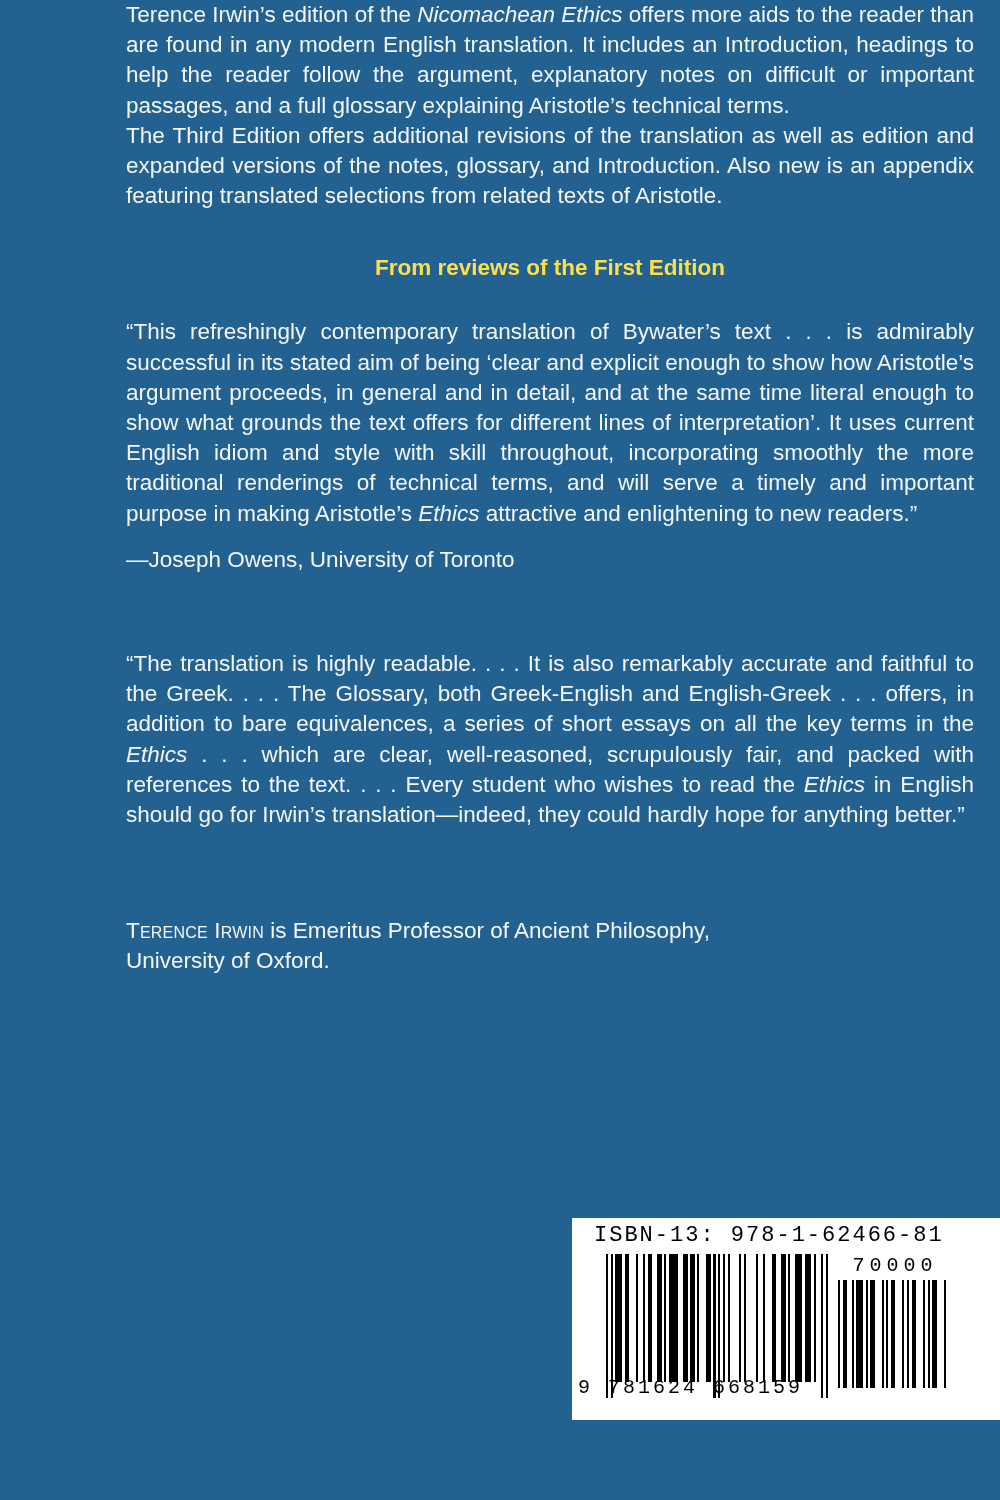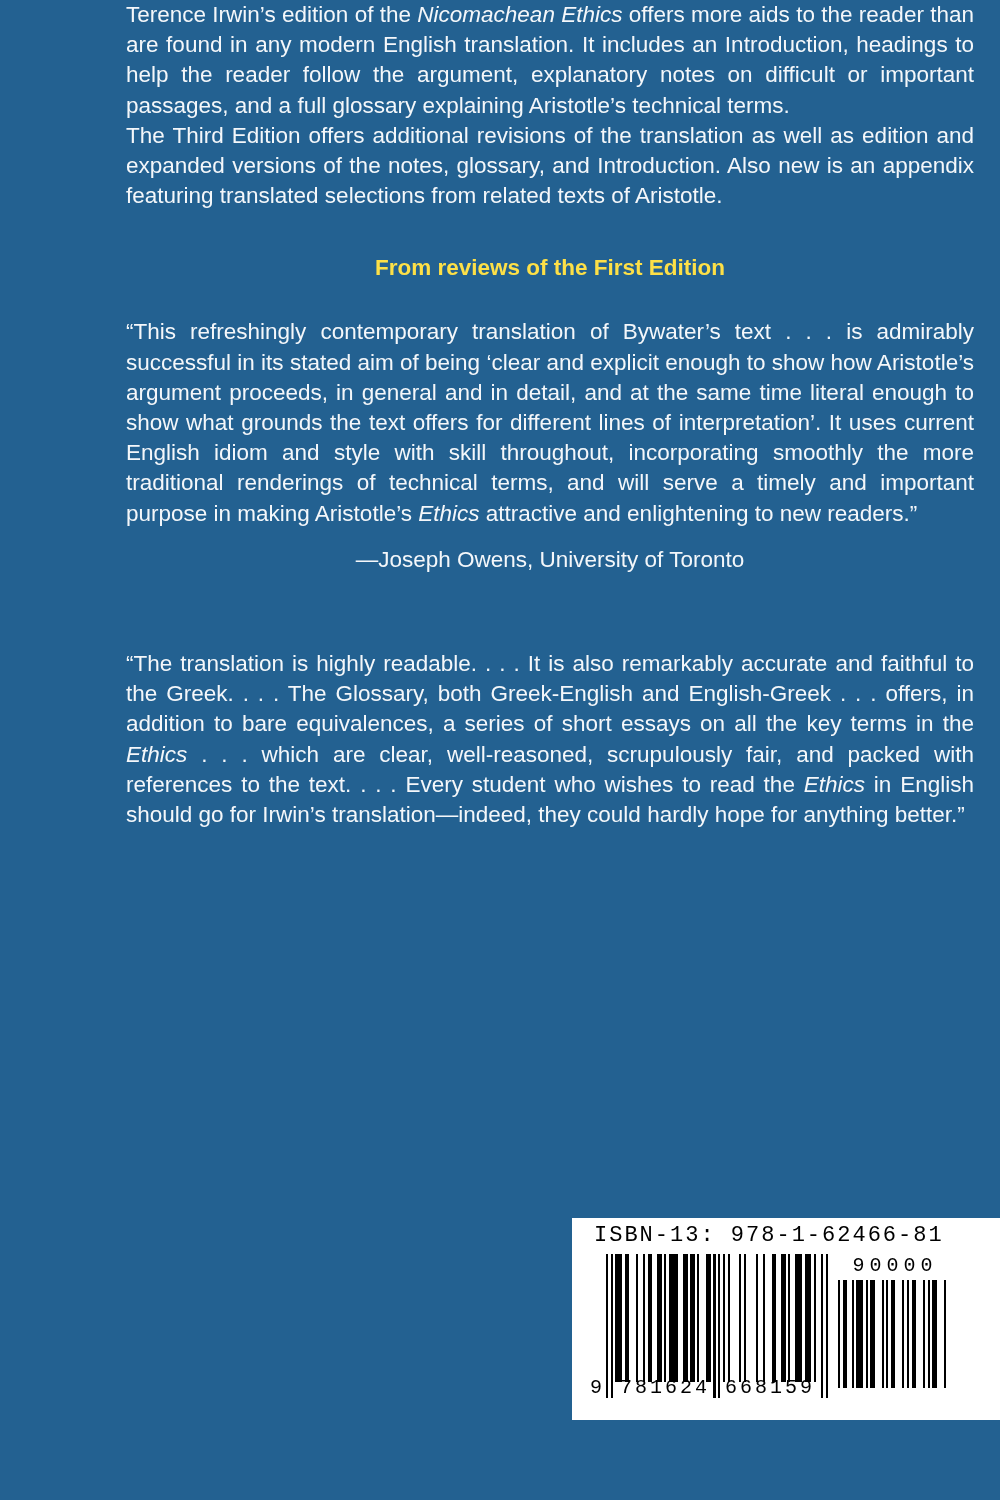--- a/index.html
+++ b/index.html
@@ -44,21 +44,21 @@
     text-align: center;
     color: #fde047;
   }
   .quote-block { margin-top: 34px; }
   .quote-block.second { margin-top: 74px; }
   .attribution {
     margin: 0;
     margin-top: 6px;
     font-size: 22.5px;
     line-height: 30.2px;
-    text-align: center;
+    text-align: left;
     color: #f4f7fa;
   }
   .attribution.first { margin-top: 16px; }
   .bio {
     margin: 0;
     margin-top: 86px;
     font-size: 22.5px;
     line-height: 30.2px;
     text-align: left;
     color: #f4f7fa;
@@ -93,21 +93,21 @@
   }
   #ean-main {
     position: absolute;
     left: 34px;
     top: 36px;
     width: 222px;
     height: 134px;
   }
   #ean-digits-row {
     position: absolute;
-    left: 18px;
+    left: 6px;
     top: 158px;
     width: 252px;
     height: 26px;
     font-family: "Liberation Mono", "DejaVu Sans Mono", monospace;
     font-size: 20px;
     color: #000000;
     white-space: nowrap;
     letter-spacing: 3px;
   }
   #addon-digits {
@@ -145,20 +145,21 @@
 
     <div class="quote-block first">
       <p class="body-para"><span>“This refreshingly contemporary translation of Bywater’s text . . . is admirably successful in its stated aim of being ‘clear and explicit enough to show how Aristotle’s argument proceeds, in general and in detail, and at the same time literal enough to show what grounds the text offers for different lines of interpretation’. It uses current English idiom and style with skill throughout, incorporating smoothly the more traditional renderings of technical terms, and will serve a timely and important purpose in making Aristotle’s </span><em>Ethics</em><span> attractive and enlightening to new readers.”</span></p>
       <p class="attribution first">—Joseph Owens, University of Toronto</p>
     </div>
 
     <div class="quote-block second">
       <p class="body-para"><span>“The translation is highly readable. . . . It is also remarkably accurate and faithful to the Greek. . . . The Glossary, both Greek-English and English-Greek . . . offers, in addition to bare equivalences, a series of short essays on all the key terms in the </span><em>Ethics</em><span> . . . which are clear, well-reasoned, scrupulously fair, and packed with references to the text. . . .  Every student who wishes to read the </span><em>Ethics</em><span> in English should go for Irwin’s translation—indeed, they could hardly hope for anything better.”</span></p>
     </div>
 
+    <p class="bio"><span class="smallcaps">Terence Irwin</span><span> is Emeritus Professor of Ancient Philosophy,</span><br><span>University of Oxford.</span></p>
 
   </div>
 
   <div id="barcode-box">
     <div id="isbn-text">ISBN-13: 978-1-62466-81</div>
     <div id="ean-main">
         <div class="bar" style="left: 0px; width: 2.08684px; height: 144px;"></div>
         <div class="bar" style="left: 4.67368px; width: 2.08684px; height: 144px;"></div>
         <div class="bar" style="left: 9.34737px; width: 6.76053px; height: 128px;"></div>
         <div class="bar" style="left: 18.6947px; width: 4.42368px; height: 128px;"></div>
@@ -183,21 +184,21 @@
         <div class="bar" style="left: 165.916px; width: 4.42368px; height: 128px;"></div>
         <div class="bar" style="left: 175.263px; width: 4.42368px; height: 128px;"></div>
         <div class="bar" style="left: 182.274px; width: 2.08684px; height: 128px;"></div>
         <div class="bar" style="left: 189.284px; width: 6.76053px; height: 128px;"></div>
         <div class="bar" style="left: 198.632px; width: 6.76053px; height: 128px;"></div>
         <div class="bar" style="left: 207.979px; width: 2.08684px; height: 128px;"></div>
         <div class="bar" style="left: 214.989px; width: 2.08684px; height: 144px;"></div>
         <div class="bar" style="left: 219.663px; width: 2.08684px; height: 144px;"></div>
       </div>
     <div id="ean-digits-row">9 781624 668159</div>
-    <div id="addon-digits">90000</div>
+    <div id="addon-digits">70000</div>
     <div id="ean-addon">
         <div class="bar" style="left: 0px; width: 2.04787px; height: 108px;"></div>
         <div class="bar" style="left: 4.59574px; width: 4.34574px; height: 108px;"></div>
         <div class="bar" style="left: 13.7872px; width: 2.04787px; height: 108px;"></div>
         <div class="bar" style="left: 18.383px; width: 6.64362px; height: 108px;"></div>
         <div class="bar" style="left: 27.5745px; width: 2.04787px; height: 108px;"></div>
         <div class="bar" style="left: 32.1702px; width: 4.34574px; height: 108px;"></div>
         <div class="bar" style="left: 43.6596px; width: 2.04787px; height: 108px;"></div>
         <div class="bar" style="left: 48.2553px; width: 2.04787px; height: 108px;"></div>
         <div class="bar" style="left: 52.8511px; width: 4.34574px; height: 108px;"></div>

